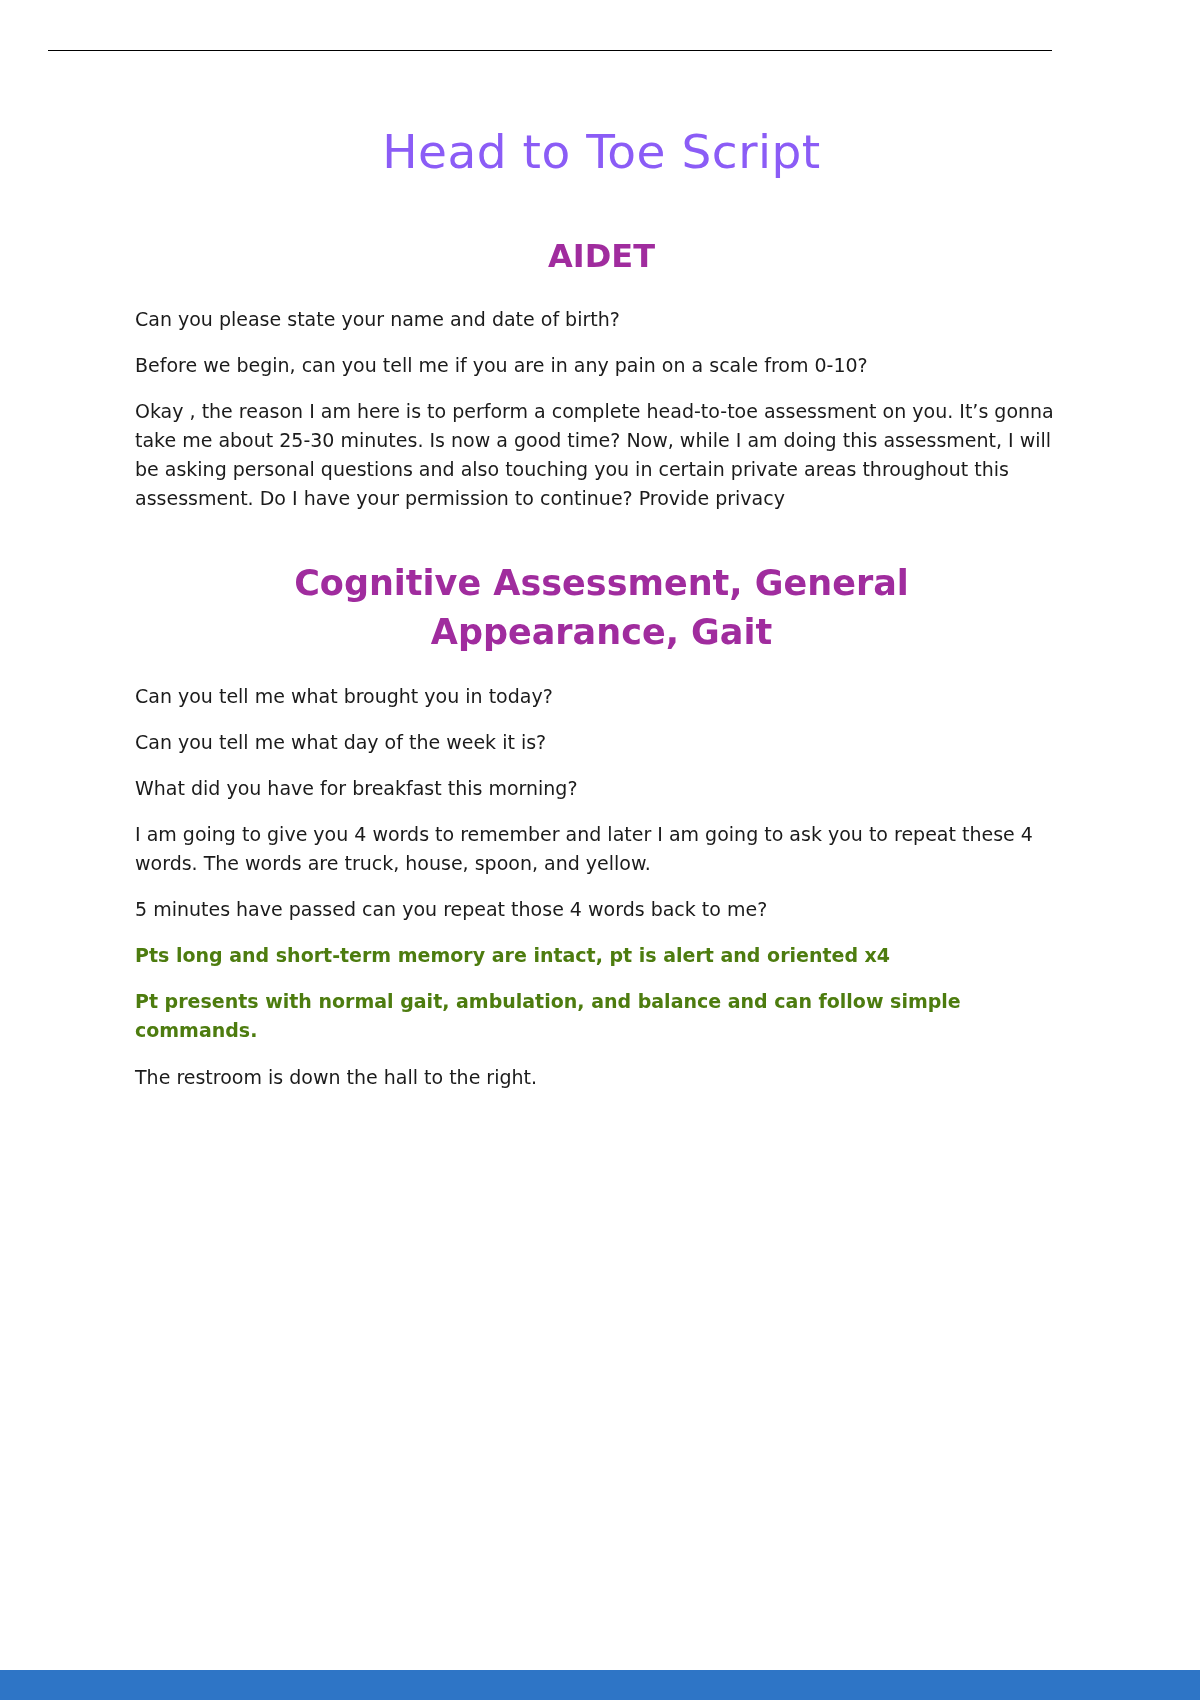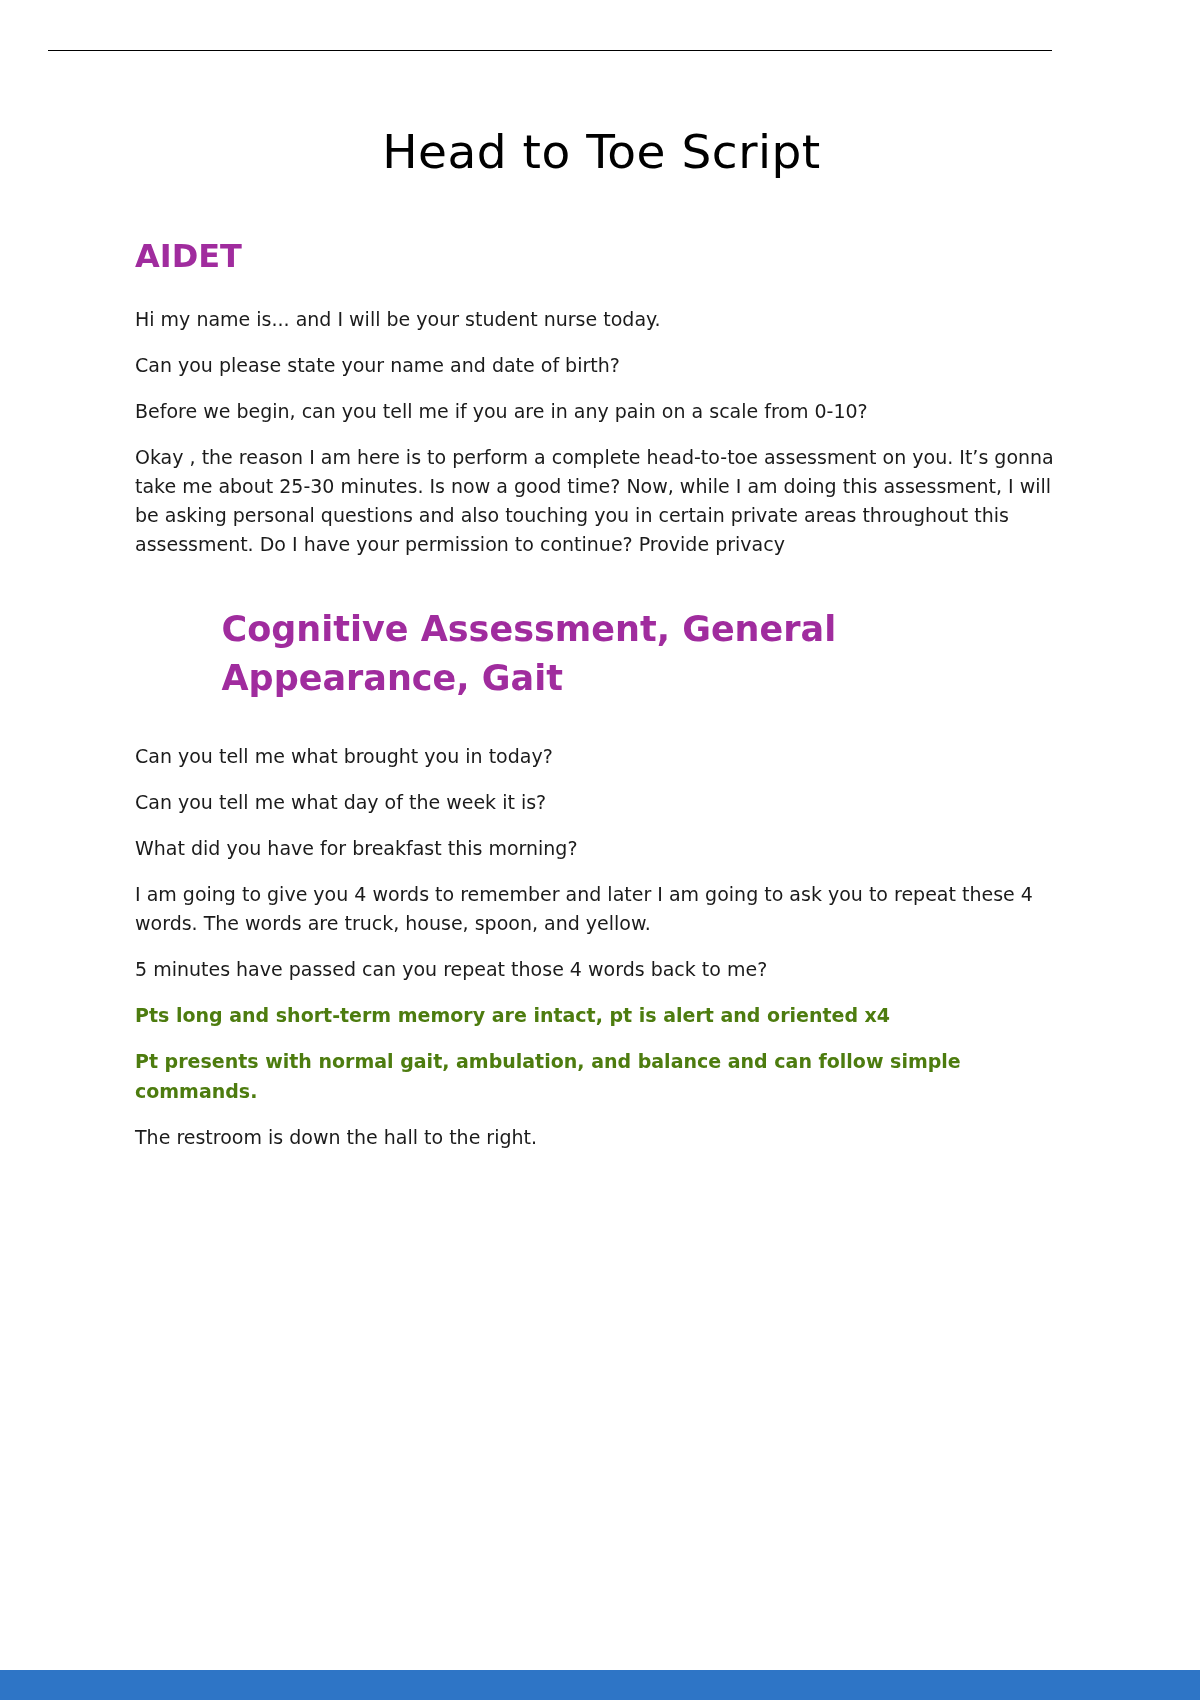--- a/index.html
+++ b/index.html
@@ -21,35 +21,36 @@
     background: #000000;
   }
   .doc {
     padding: 88px 132px 0 135px;
   }
   .doc-title {
     font-size: 47px;
     font-weight: 400;
     text-align: center;
     margin: 36px 0 0 0;
-    color: #000000;
+    color: #8b5cf6;
     letter-spacing: 0.5px;
   }
   .section-heading {
     color: var(--accent, #A02C9E);
+    text-align: center;
     font-weight: 700;
     font-size: 32px;
     margin: 58px auto 30px auto;
   }
   .section-heading.large {
     font-size: 35px;
     line-height: 1.38;
     max-width: 760px;
     margin-top: 46px;
-    margin-bottom: 40px;
+    margin-bottom: 26px;
   }
   .para {
     font-size: 19px;
     line-height: 1.53;
     margin: 0 0 17px 0;
     color: #1b1b1b;
     max-width: 930px;
   }
   .para.bold {
     font-weight: 700;
@@ -68,21 +69,20 @@
 <body>
 
 <div class="top-rule"></div>
 
 <div class="doc">
 
   <h1 class="doc-title">Head to Toe Script</h1>
 
   <h2 class="section-heading">AIDET</h2>
 
-  <p class="para">Hi my name is... and I will be your student nurse today.</p>
   <p class="para">Can you please state your name and date of birth?</p>
   <p class="para">Before we begin, can you tell me if you are in any pain on a scale from 0-10?</p>
   <p class="para">Okay , the reason I am here is to perform a complete head-to-toe assessment on you. It’s gonna take me about 25-30 minutes. Is now a good time? Now, while I am doing this assessment, I will be asking personal questions and also touching you in certain private areas throughout this assessment. Do I have your permission to continue? Provide privacy</p>
 
   <h2 class="section-heading large">Cognitive Assessment, General Appearance, Gait</h2>
 
   <p class="para">Can you tell me what brought you in today?</p>
   <p class="para">Can you tell me what day of the week it is?</p>
   <p class="para">What did you have for breakfast this morning?</p>
   <p class="para">I am going to give you 4 words to remember and later I am going to ask you to repeat these 4 words. The words are truck, house, spoon, and yellow.</p>

